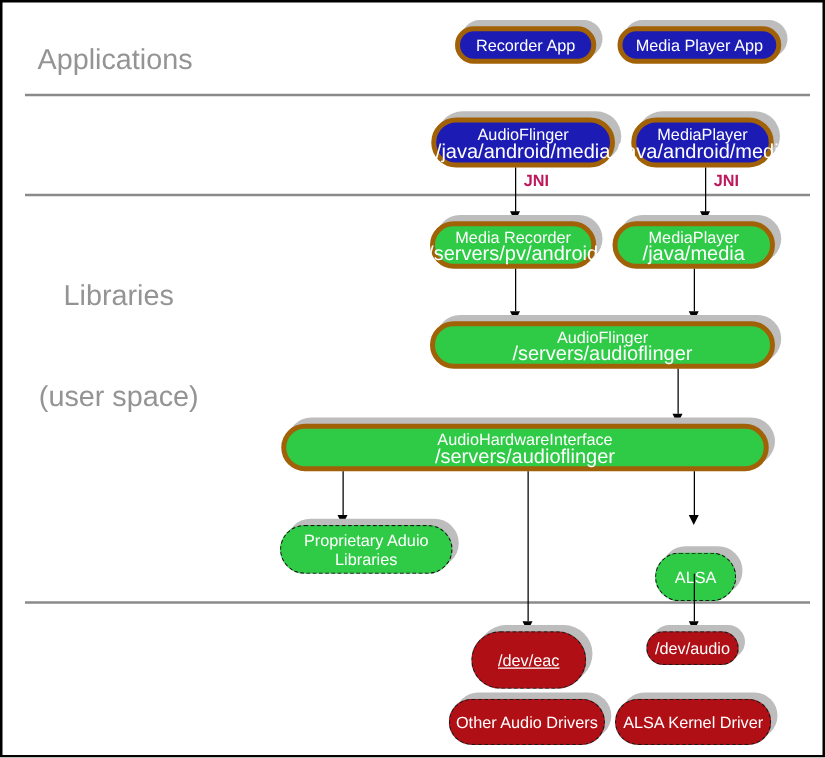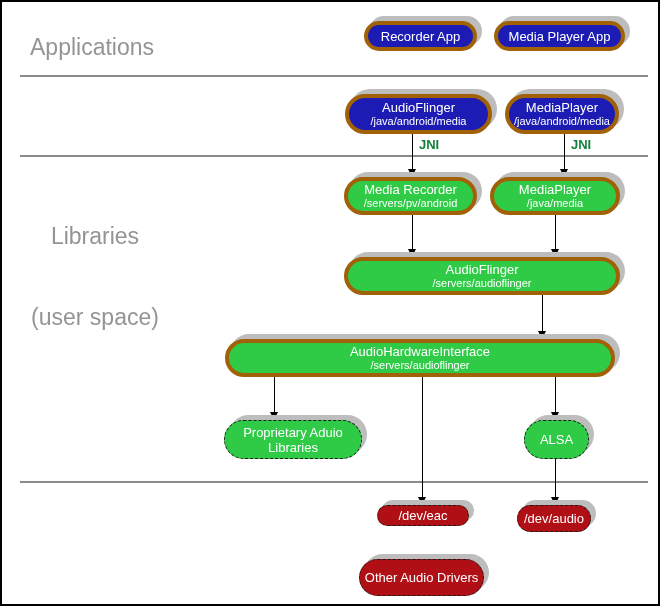--- a/index.html
+++ b/index.html
@@ -17,28 +17,28 @@
     position:absolute;border-radius:999px;border:4px solid #a16207;
     display:flex;flex-direction:column;align-items:center;justify-content:center;
     color:#fff;text-align:center;box-sizing:border-box;
     box-shadow:5px -5px 0 0 var(--shadow);
   }
   .blue{background:var(--blue);}
   .green{background:var(--green);}
   .red{background:var(--red);}
   .dashed{border:1.6px dashed #1a1a1a;}
   .t1{font-size:13px;line-height:15px;}
-  .t2{font-size:11px;line-height:13px;}
+  .t2{font-size:16px;line-height:13px;}
   .vline{position:absolute;width:0;border-left:1.3px solid #000;}
   .ahead{
     position:absolute;width:0;height:0;
     border-left:4.5px solid transparent;border-right:4.5px solid transparent;
     border-top:8px solid #000;
   }
-  .jni{position:absolute;font-size:13px;font-weight:bold;color:#15803d;}
+  .jni{position:absolute;font-size:13px;font-weight:bold;color:#be185d;}
 </style>
 </head>
 <body>
 
 <div id="canvas">
 
   <div class="sec-label" style="left:28px;top:32px;text-align:left;">Applications</div>
   <div class="sep" style="top:73px;"></div>
 
   <div class="sep" style="top:153px;"></div>
@@ -107,30 +107,33 @@
   <div class="vline" style="left:420px;top:375px;height:120px;"></div>
   <div class="ahead" style="left:416px;top:495px;"></div>
 
   <div class="vline" style="left:553px;top:375px;height:35px;"></div>
   <div class="ahead" style="left:549px;top:410px;"></div>
 
   <div class="pill green dashed" style="left:222px;top:418px;width:138px;height:39px;">
     <div class="t1">Proprietary Aduio</div>
     <div class="t1">Libraries</div>
   </div>
-  <div class="pill green dashed" style="left:522px;top:418px;width:65px;height:39px;">
+  <div class="pill green dashed" style="left:522px;top:440px;width:65px;height:39px;">
     <div class="t1">ALSA</div>
   </div>
 
   <div class="vline" style="left:553px;top:457px;height:38px;"></div>
   <div class="ahead" style="left:549px;top:495px;"></div>
 
-  <div class="pill red dashed" style="left:375px;top:503px;width:92px;height:21px;">
+  <div class="pill red dashed" style="left:375px;top:503px;width:92px;height:46px;text-decoration:underline;">
     <div class="t1">/dev/eac</div>
   </div>
   <div class="pill red dashed" style="left:515px;top:503px;width:74px;height:27px;">
     <div class="t1">/dev/audio</div>
   </div>
   <div class="pill red dashed" style="left:357px;top:557px;width:125px;height:37px;">
     <div class="t1">Other Audio Drivers</div>
   </div>
+  <div class="pill red dashed" style="left:490px;top:557px;width:125px;height:37px;">
+    <div class="t1">ALSA Kernel Driver</div>
+  </div>
 
 </div>
 
 </body></html>

